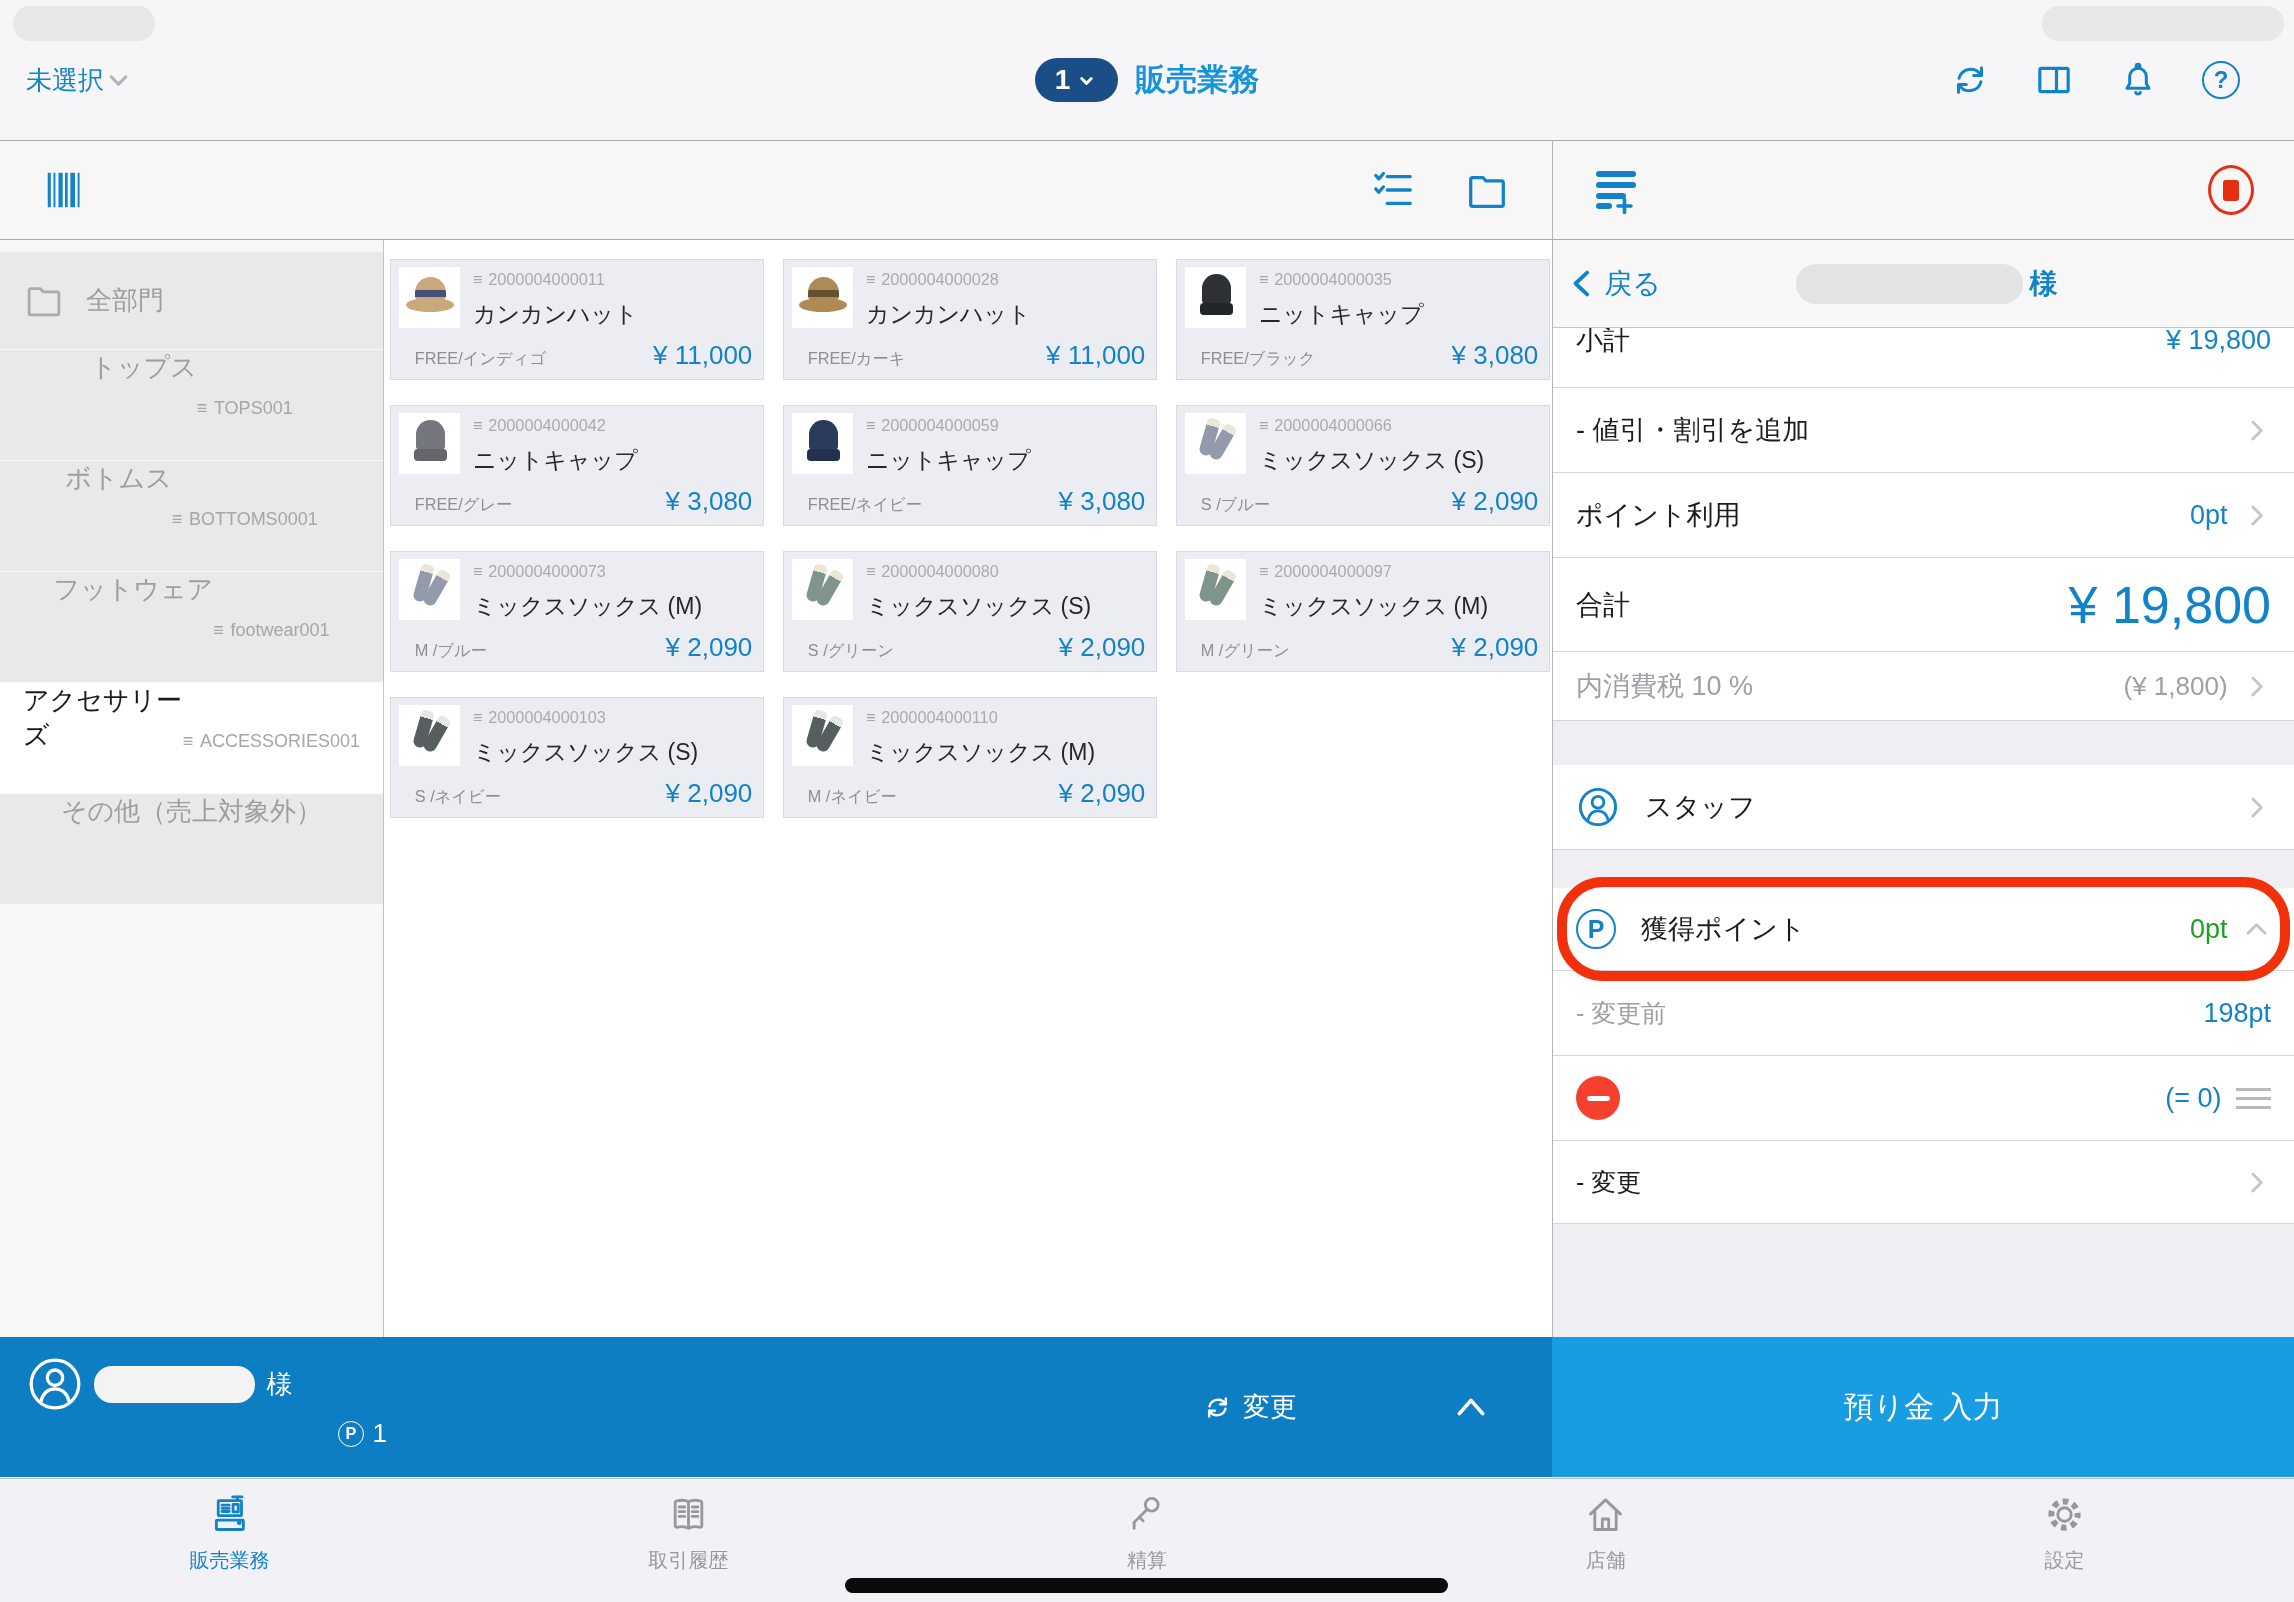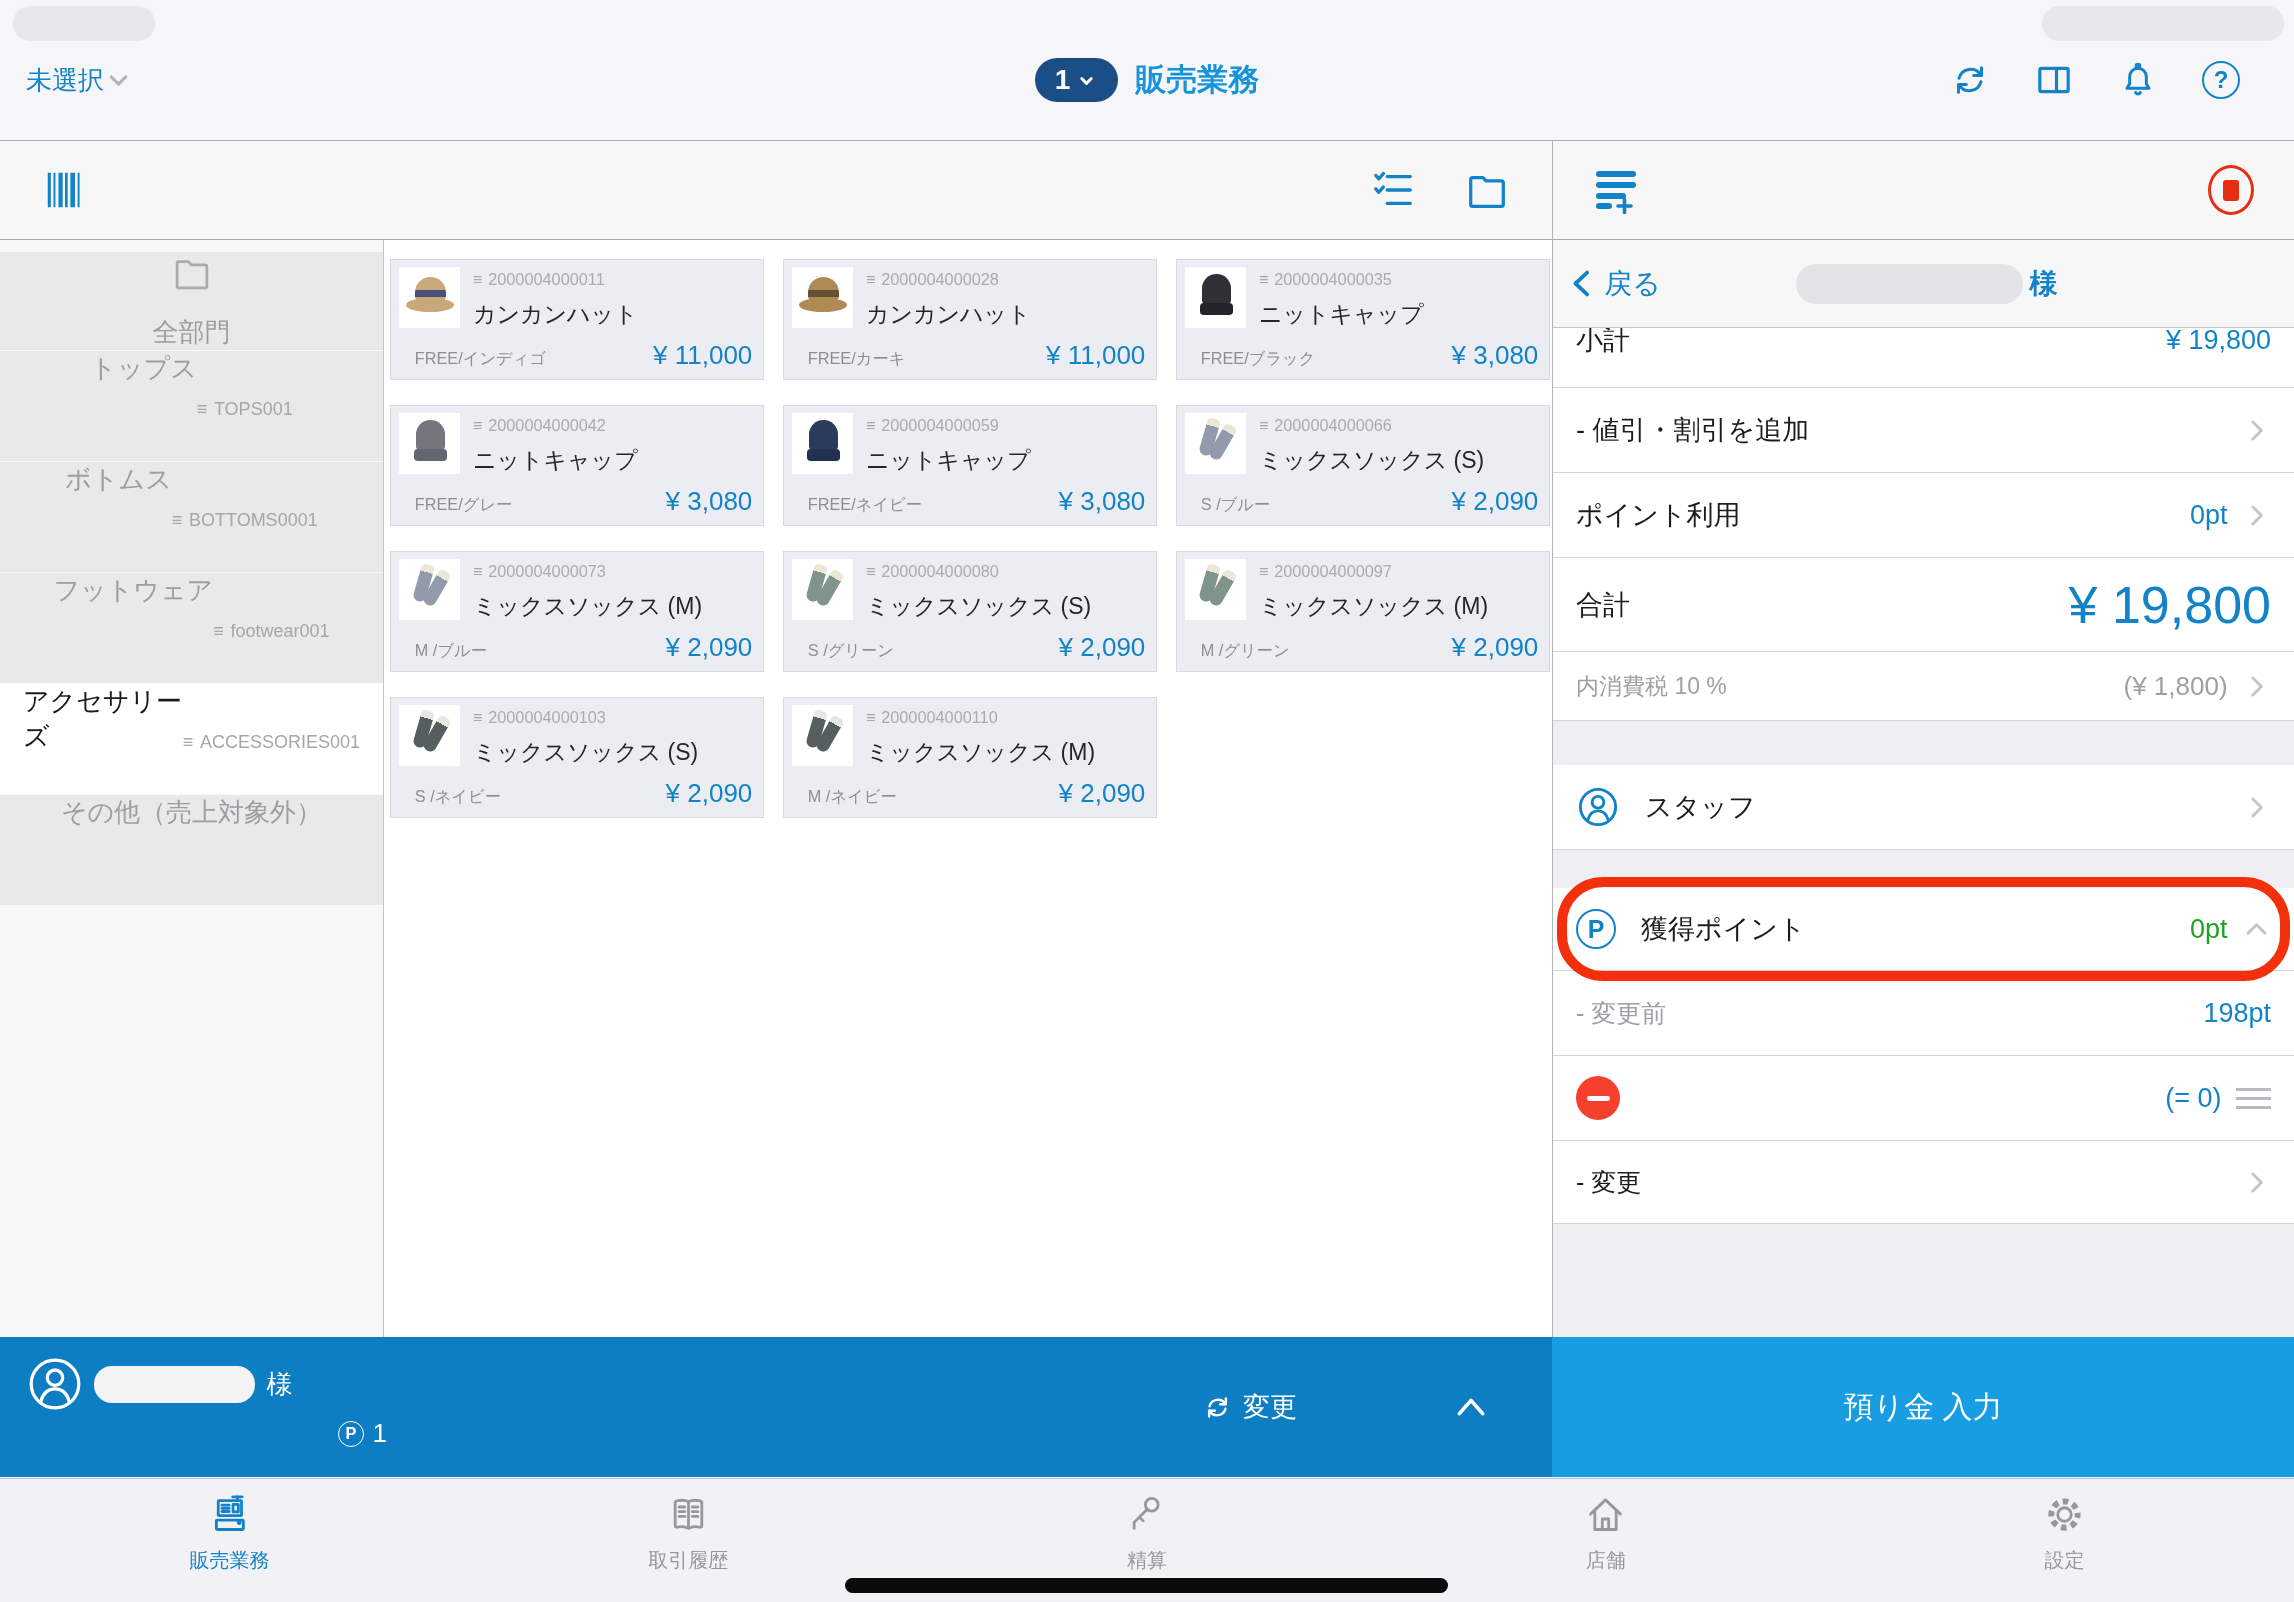--- a/index.html
+++ b/index.html
@@ -31,21 +31,21 @@
 .tb-left{width:1552px;display:flex;align-items:center;gap:48px;padding:0 42px;box-sizing:border-box;color:#1283c8}
 .tb-left .sp{flex:1}
 .tb-left svg.tool{width:46px;height:46px}
 .tb-right{flex:1;display:flex;align-items:center;justify-content:space-between;padding:0 40px;border-left:1px solid #b4b4b8;box-sizing:border-box;color:#1283c8}
 .tb-right svg.tool{width:48px;height:48px}
 .stop-btn{width:46px;height:50px;border:3.4px solid #e62e12;border-radius:50%;display:flex;align-items:center;justify-content:center;background:transparent;box-sizing:border-box;cursor:pointer}
 .stop-inner{width:16.3px;height:21px;background:#e62e12;border-radius:2.9px}
 
 #sidebar{position:absolute;left:0;top:240px;width:384px;height:1097px;background:#f7f7f8;border-right:1px solid #c4c4c8;box-sizing:border-box;padding-top:11.5px}
 .side-item{background:#e9e9ea;border-bottom:1.9px solid #fafafb;min-height:111px;display:flex;flex-direction:row;justify-content:center;padding:0 23px;box-sizing:border-box;color:#9d9da2;cursor:pointer}
-.side-item.first{min-height:98px;flex-direction:column;align-items:center;justify-content:flex-start;gap:21px}
+.side-item.first{min-height:98px;flex-direction:row;align-items:center;justify-content:flex-start;gap:21px}
 .side-item.first svg{width:42px;height:42px;color:#ababaf}
 .side-label{font-size:26px}
 .side-code{font-size:18px;margin-top:8.6px;color:#a6a6ab;display:flex;align-items:center;gap:6.7px}
 .lines-glyph{color:#a6a6ab}
 .lines-glyph::before{content:"≡"}
 .side-item.selected{background:#fff;color:#1a1a1c}
 
 #grid{position:absolute;left:384px;top:240px;width:1168px;height:1097px;background:#fff;box-sizing:border-box;padding:19px 0 0 5.8px;display:grid;grid-template-columns:repeat(3,374px);grid-auto-rows:121px;gap:25px 19px;align-content:start}
 .card{background:#ecedf2;border:1.9px solid #d9d9df;box-sizing:border-box;padding:6.7px 8.6px;display:flex;flex-direction:column;cursor:pointer}
 .card-top{display:flex;gap:12.5px;align-items:flex-start;min-height:0}
@@ -90,21 +90,21 @@
 .valgrp{display:flex;align-items:center;gap:14.4px}
 .chev{width:29px;height:29px;color:#c5c5c9}
 .r-sub{height:60px;overflow:hidden;align-items:flex-start;padding-top:0}
 .r-sub .inner{display:flex;justify-content:space-between;width:100%;margin-top:-5.8px;line-height:1.4}
 .r-disc{height:90px}
 .r-addd{height:85px}
 .r-puse{height:85px}
 .r-total{height:94px}
 .total-val{font-size:52px;color:#1283c8}
 .r-tax{height:69px}
-.gray-lbl{color:#9fa0a5;font-size:23px}
+.gray-lbl{color:#9fa0a5;font-size:27px}
 .gray-val{color:#9fa0a5;font-size:26px}
 .gap46{height:44px;flex:none}
 .gap40{height:38px;flex:none}
 .r-staff{height:85px}
 .staff-icon{width:44px;height:44px;color:#1283c8}
 .r-earn{height:83px;position:relative;z-index:2}
 .r-earn::after{content:"";position:absolute;left:3.8px;right:3.8px;top:-10.6px;bottom:-10.6px;border:10.6px solid #f2300c;border-radius:46px;pointer-events:none}
 .green-val{color:#21a121;font-size:27px}
 .earn-icon{color:#1283c8}
 .r-before{height:85px}

